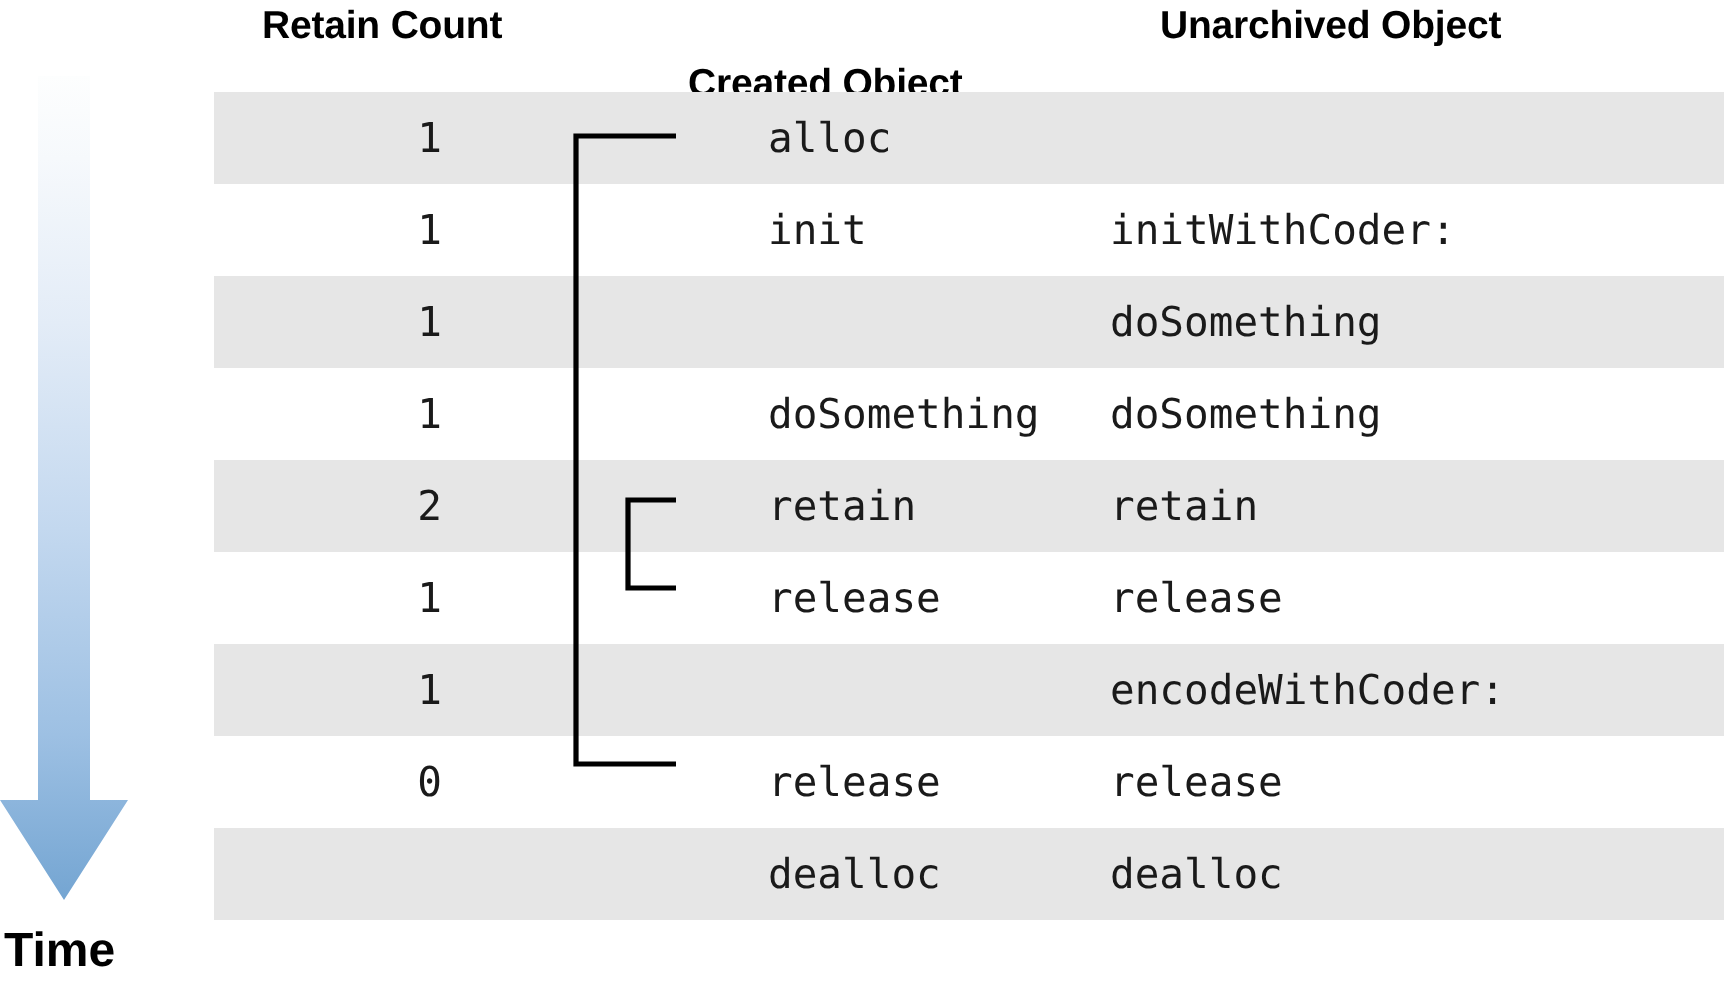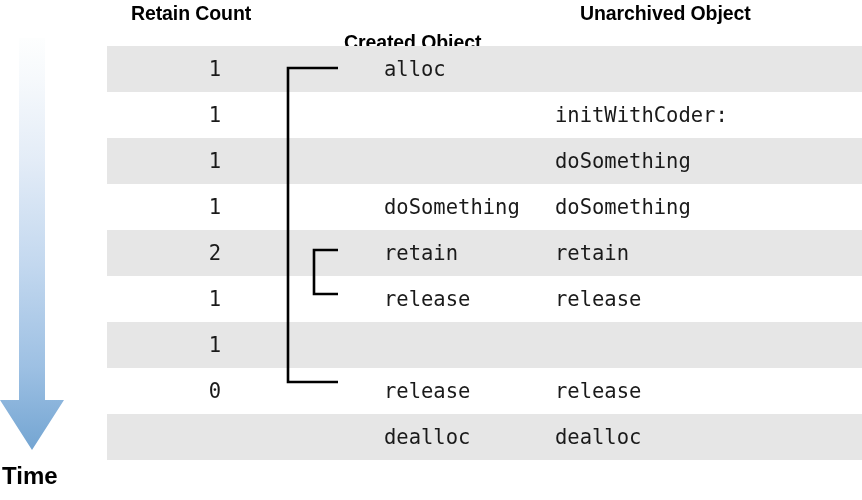--- a/index.html
+++ b/index.html
@@ -117,20 +117,21 @@
 </div>
 
 <div class="table" id="table-body">
     <div class="row striped">
       <div class="cell cell-count">1</div>
       <div class="cell cell-created">alloc</div>
       <div class="cell cell-unarch"></div>
     </div>
     <div class="row plain">
       <div class="cell cell-count">1</div>
+      <div class="cell cell-created">init</div>
       <div class="cell cell-unarch">initWithCoder:</div>
     </div>
     <div class="row striped">
       <div class="cell cell-count">1</div>
       <div class="cell cell-created"></div>
       <div class="cell cell-unarch">doSomething</div>
     </div>
     <div class="row plain">
       <div class="cell cell-count">1</div>
       <div class="cell cell-created">doSomething</div>
@@ -142,20 +143,21 @@
       <div class="cell cell-unarch">retain</div>
     </div>
     <div class="row plain">
       <div class="cell cell-count">1</div>
       <div class="cell cell-created">release</div>
       <div class="cell cell-unarch">release</div>
     </div>
     <div class="row striped">
       <div class="cell cell-count">1</div>
       <div class="cell cell-created"></div>
+      <div class="cell cell-unarch">encodeWithCoder:</div>
     </div>
     <div class="row plain">
       <div class="cell cell-count">0</div>
       <div class="cell cell-created">release</div>
       <div class="cell cell-unarch">release</div>
     </div>
     <div class="row striped">
       <div class="cell cell-count"></div>
       <div class="cell cell-created">dealloc</div>
       <div class="cell cell-unarch">dealloc</div>

